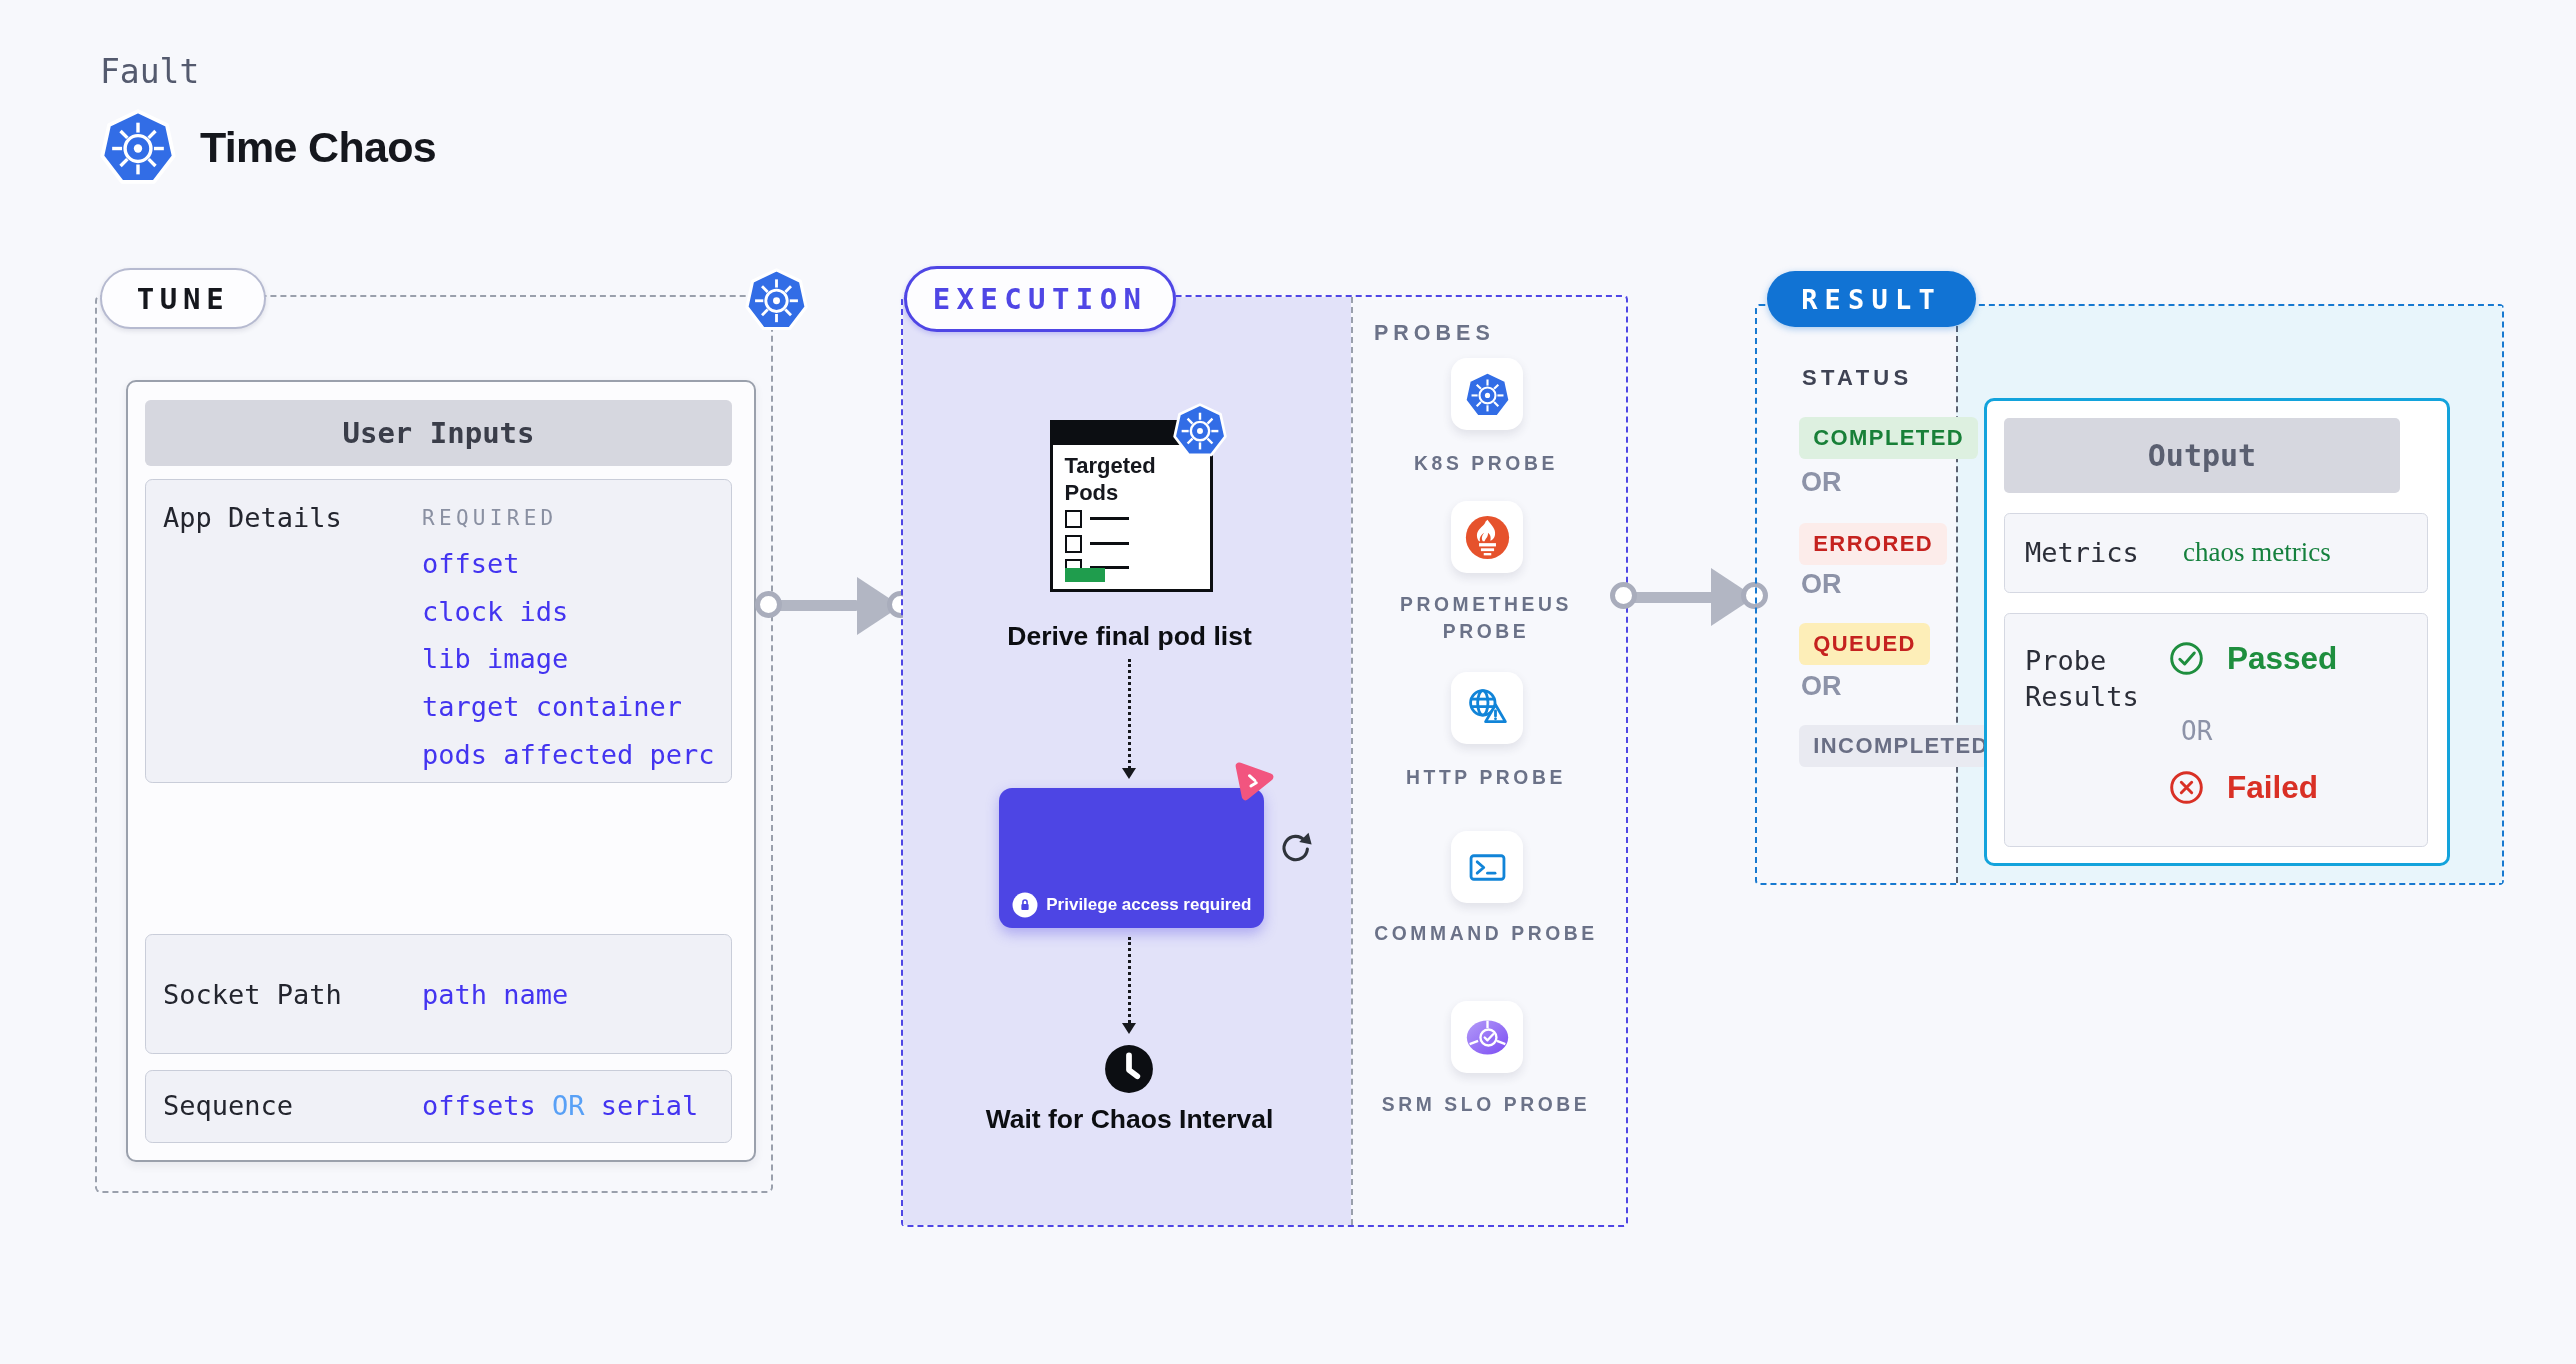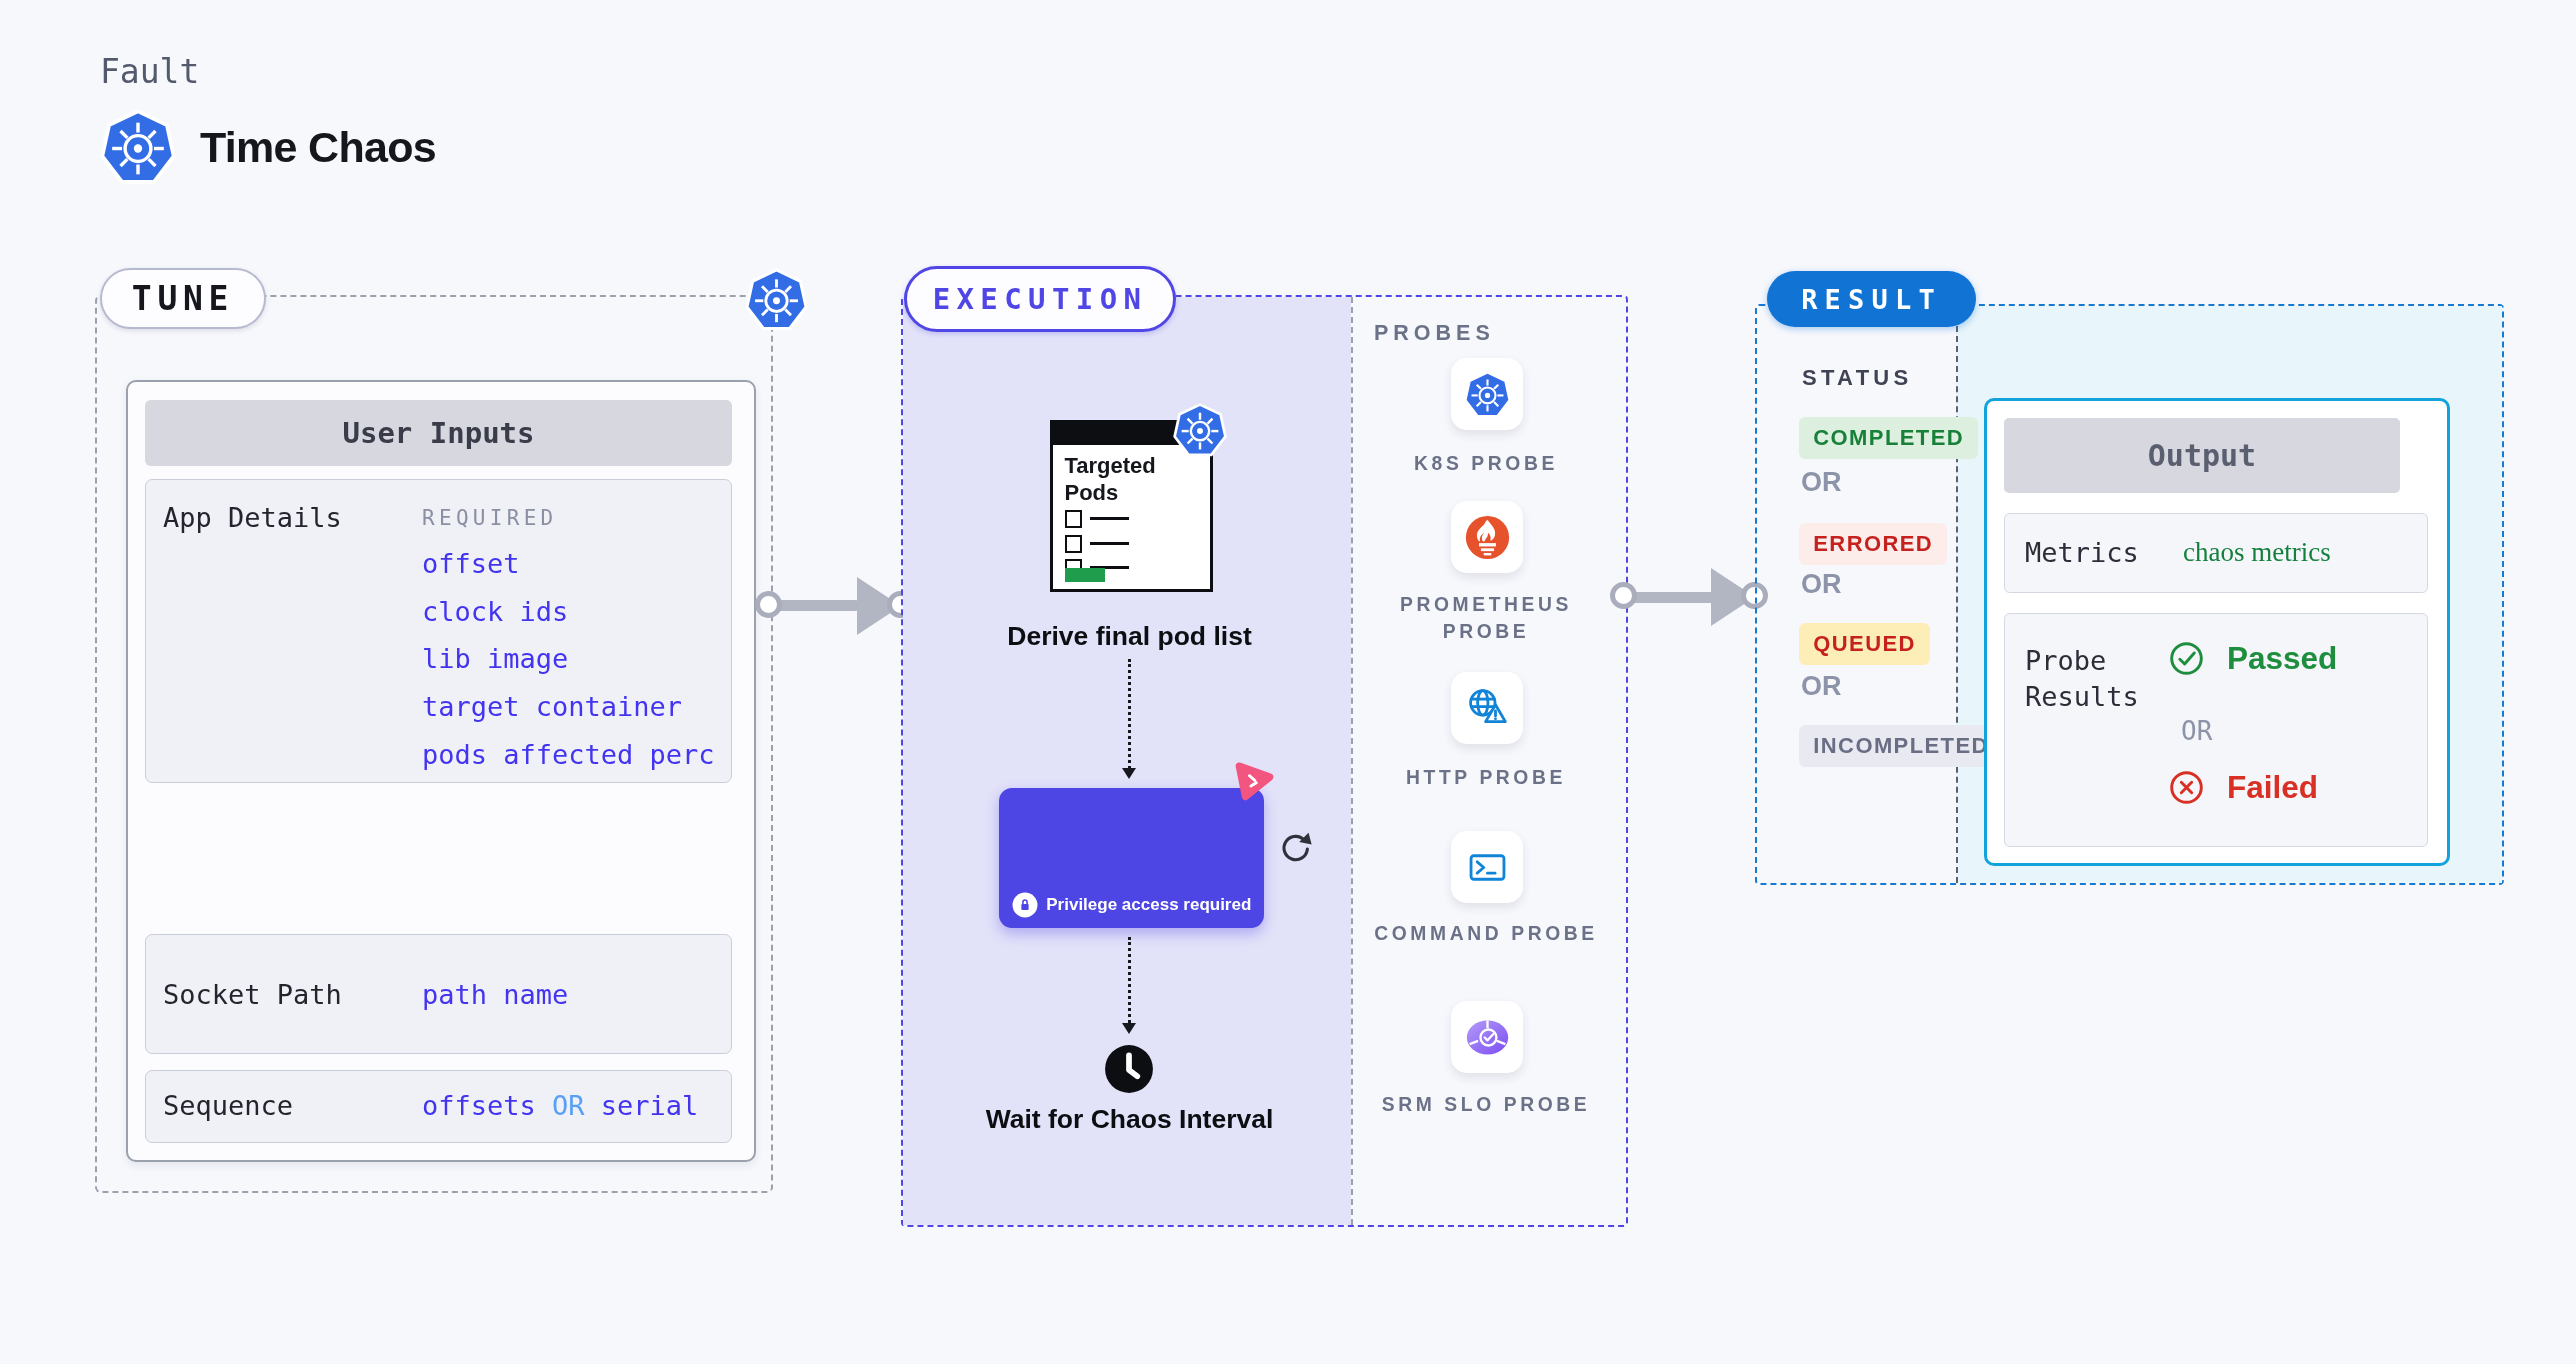--- a/index.html
+++ b/index.html
@@ -11,21 +11,21 @@
   
   #eyebrow{left:100px;top:52px;font-size:33px;color:#545a6e;}
   #titleRow{left:100px;top:109px;display:flex;align-items:center;gap:24px;}
   #titleRow h1{margin:0;font-size:43px;font-weight:800;color:#15171d;letter-spacing:-0.7px;}
   .k8s-lg{width:76px;height:76px;}
 
   
   #tuneBox{left:95px;top:295px;width:674px;height:894px;border:2.1px dashed #9aa0ac;border-radius:5.7px;}
   #tunePill{left:100px;top:268px;width:162px;height:57px;background:#fdfdff;border:2.1px solid #b6bad0;
             border-radius:31.5px;display:flex;align-items:center;justify-content:center;
-            font-size:33px;font-weight:bold;letter-spacing:5.7px;color:#15171d;
+            font-size:29px;font-weight:bold;letter-spacing:5.7px;color:#15171d;
             box-shadow:0 2.1px 5.7px rgba(40,44,70,.12);}
   #tuneK8s{left:745px;top:268px;width:63px;height:63px;}
 
   #uiCard{left:126px;top:380px;width:626px;height:778px;background:#fcfcfe;border:2.1px solid #9aa0ac;
           border-radius:10px;box-shadow:0 3.6px 8.6px rgba(40,44,70,.08);}
   .cardHead{position:absolute;left:17px;top:18px;width:587px;height:66px;background:#d6d7df;border-radius:5.7px;
             display:flex;align-items:center;justify-content:center;font-size:29px;font-weight:bold;color:#3a3d49;}
   .row{position:absolute;left:17px;width:587px;background:#f0f1f7;border:1.4px solid #c9cdd9;border-radius:7.2px;box-sizing:border-box;}
   #rowApp{top:97px;height:304px;}
   #rowRt{top:418px;height:118px;}

